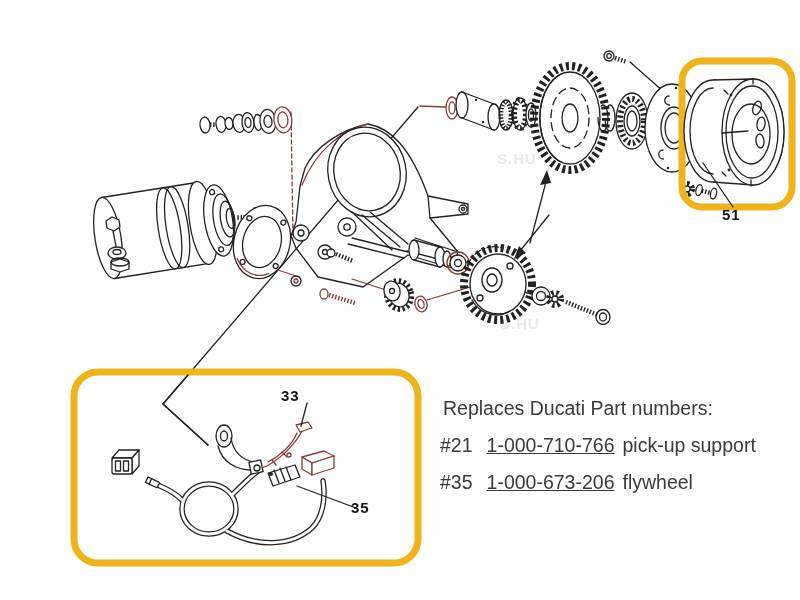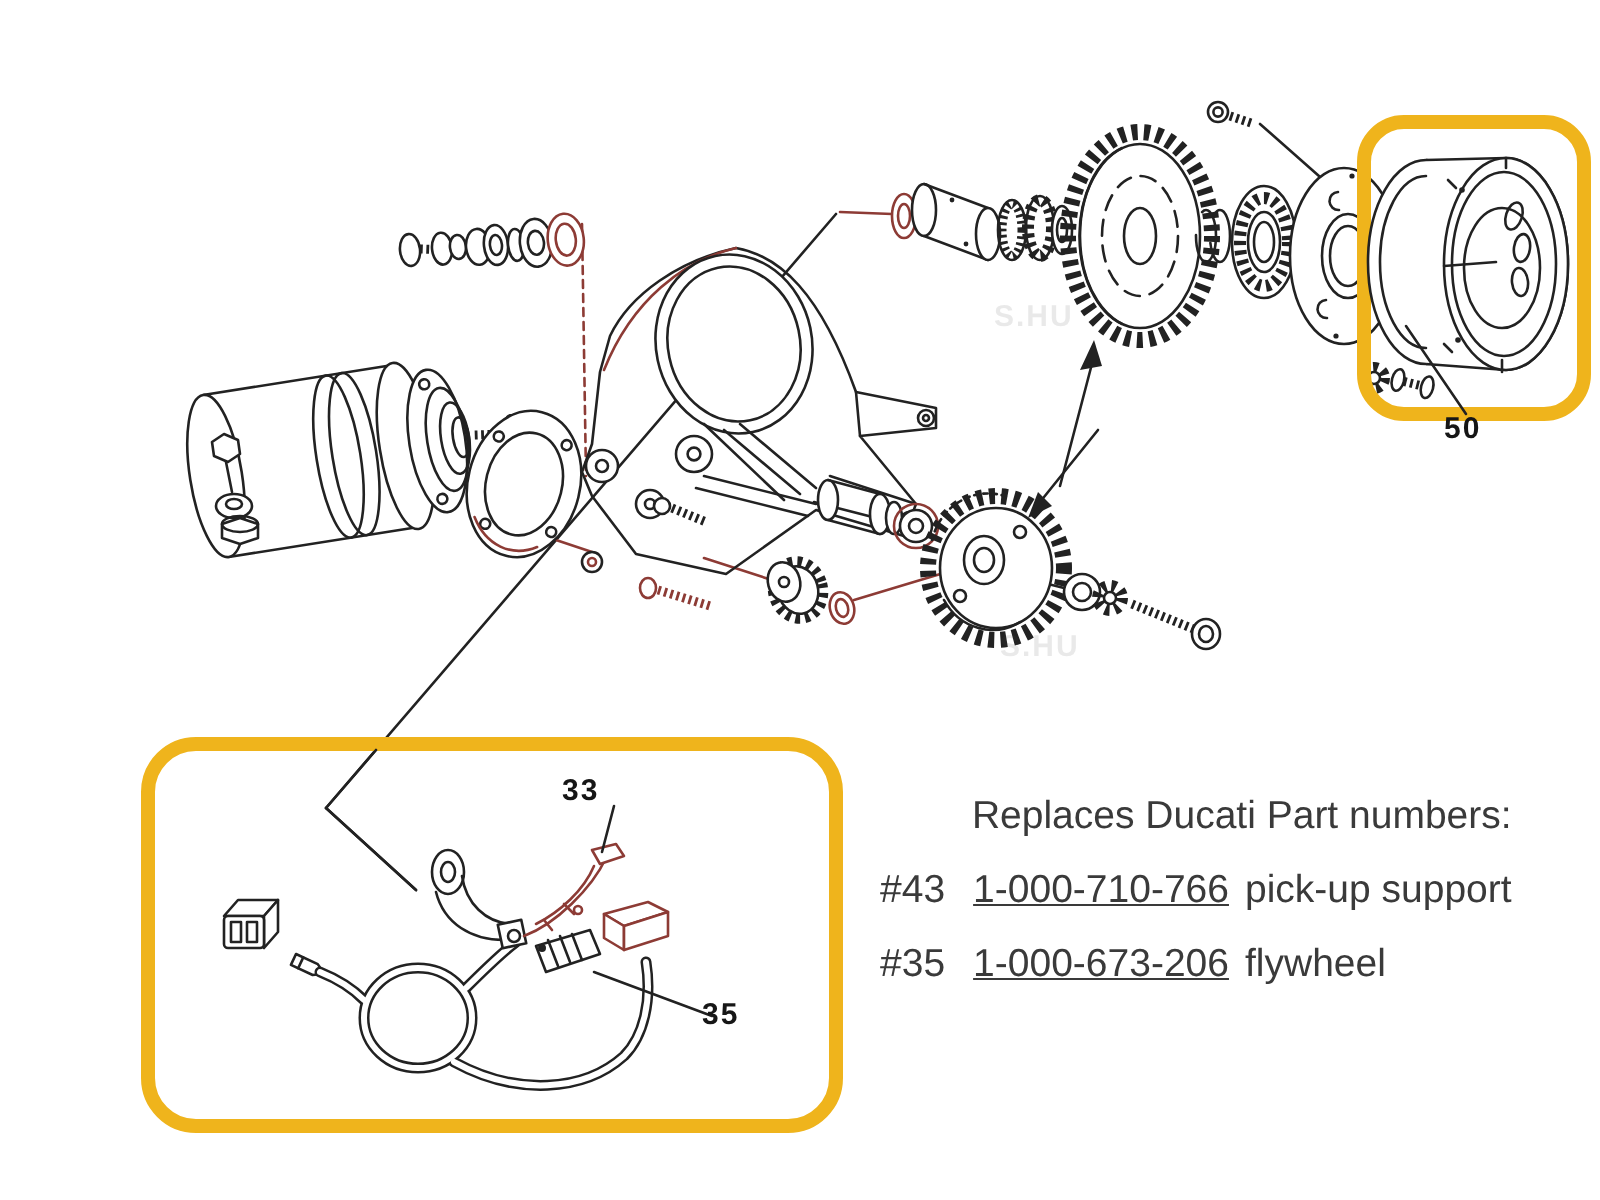--- a/index.html
+++ b/index.html
@@ -22,21 +22,21 @@
   .tube-o{stroke:#222;fill:none;stroke-width:5.5;stroke-linecap:round;}
   .tube-i{stroke:#fff;fill:none;stroke-width:3;stroke-linecap:round;}
   .hibox{stroke:var(--highlight,#efb41c);fill:none;stroke-width:7;}
   .part-label{
     position:absolute;font-weight:bold;font-size:15px;color:#161616;letter-spacing:1px;
   }
   .note{
     position:absolute;left:440px;top:390px;color:#3a3a3a;font-size:19.5px;line-height:37px;
     white-space:nowrap;
   }
-  .note .title{margin-left:3px;text-align:right;}
+  .note .title{margin-left:3px;}
   .note .num{margin-left:14px;text-decoration:underline;}
   .note .nm{margin-left:8px;}
   .wm{
     position:absolute;font-size:15px;font-weight:bold;letter-spacing:1px;
     color:rgba(70,70,70,0.12);
   }
 </style>
 </head>
 <body>
 
@@ -324,27 +324,27 @@
       </g>
 
       <line class="ln" x1="307" y1="403" x2="301" y2="426"></line>
       <line class="ln" x1="297" y1="486" x2="356" y2="508"></line>
     </g>
   </svg>
 
   <div class="wm" style="left:497px;top:150px;">S.HU</div>
   <div class="wm" style="left:500px;top:315px;">S.HU</div>
 
-  <div class="part-label" style="left:722px;top:206px;">50</div>
+  <div class="part-label" style="left:722px;top:206px;">51</div>
   <div class="part-label" style="left:281px;top:387px;">33</div>
   <div class="part-label" style="left:351px;top:499px;">35</div>
 
   <div class="note">
     <div class="title">Replaces Ducati Part numbers:</div>
     <div class="row">
-      <span>#43</span><span class="num">1-000-710-766</span><span class="nm">pick-up support</span>
+      <span>#21</span><span class="num">1-000-710-766</span><span class="nm">pick-up support</span>
     </div>
     <div class="row">
       <span>#35</span><span class="num">1-000-673-206</span><span class="nm">flywheel</span>
     </div>
   </div>
 
 </div>
 
 </body></html>

